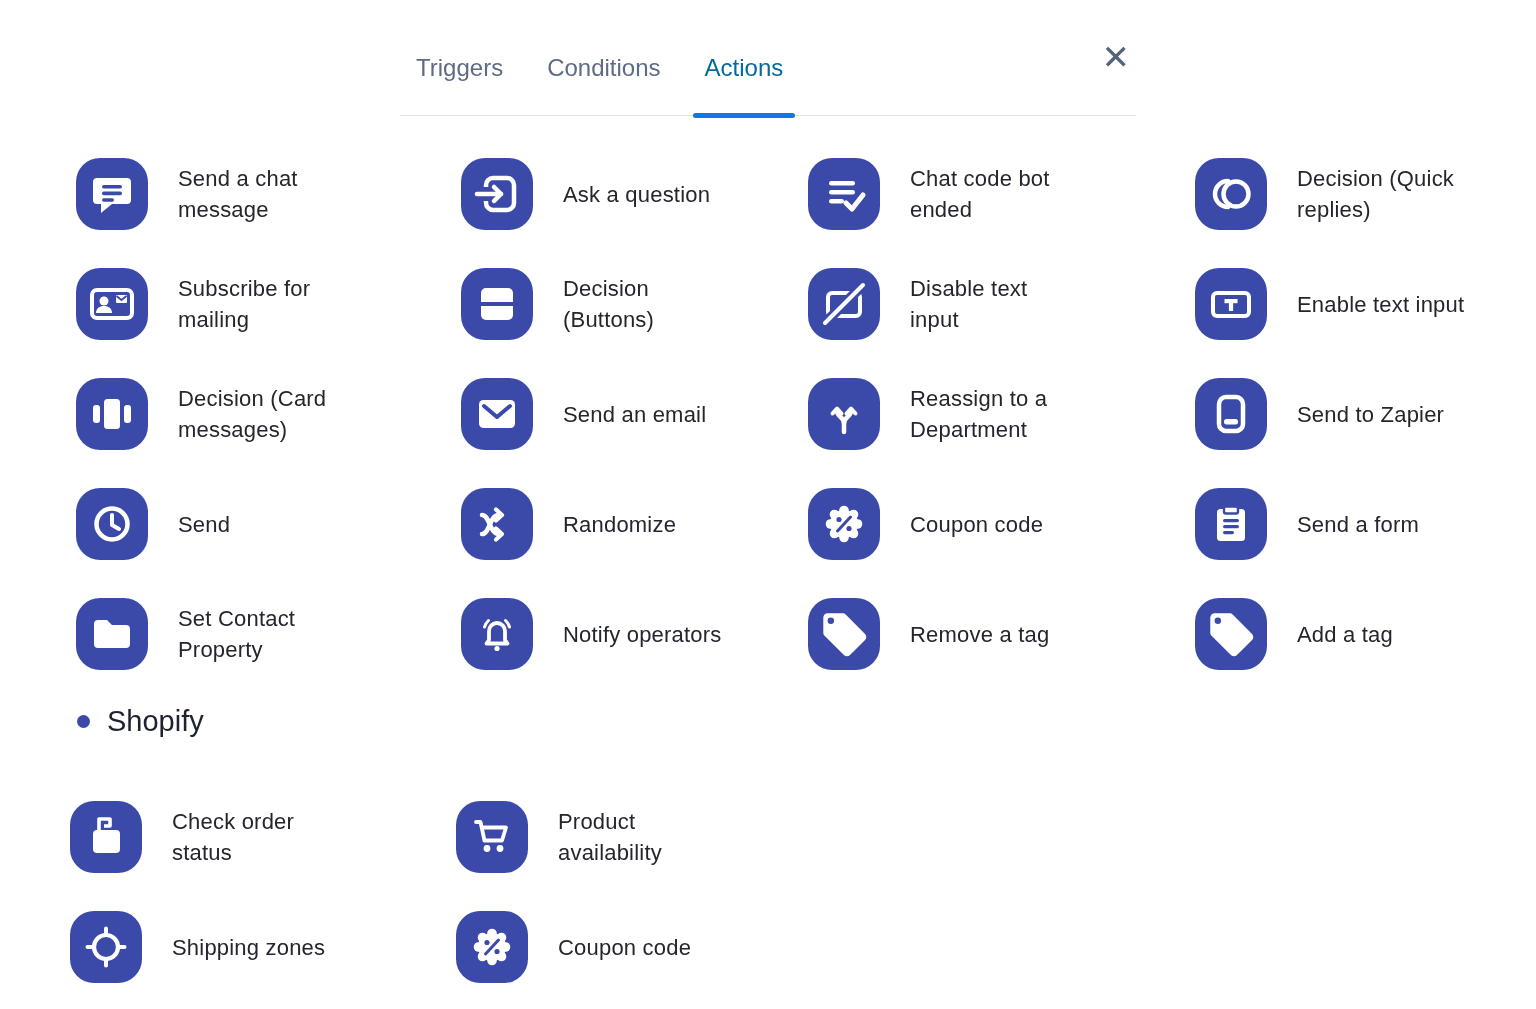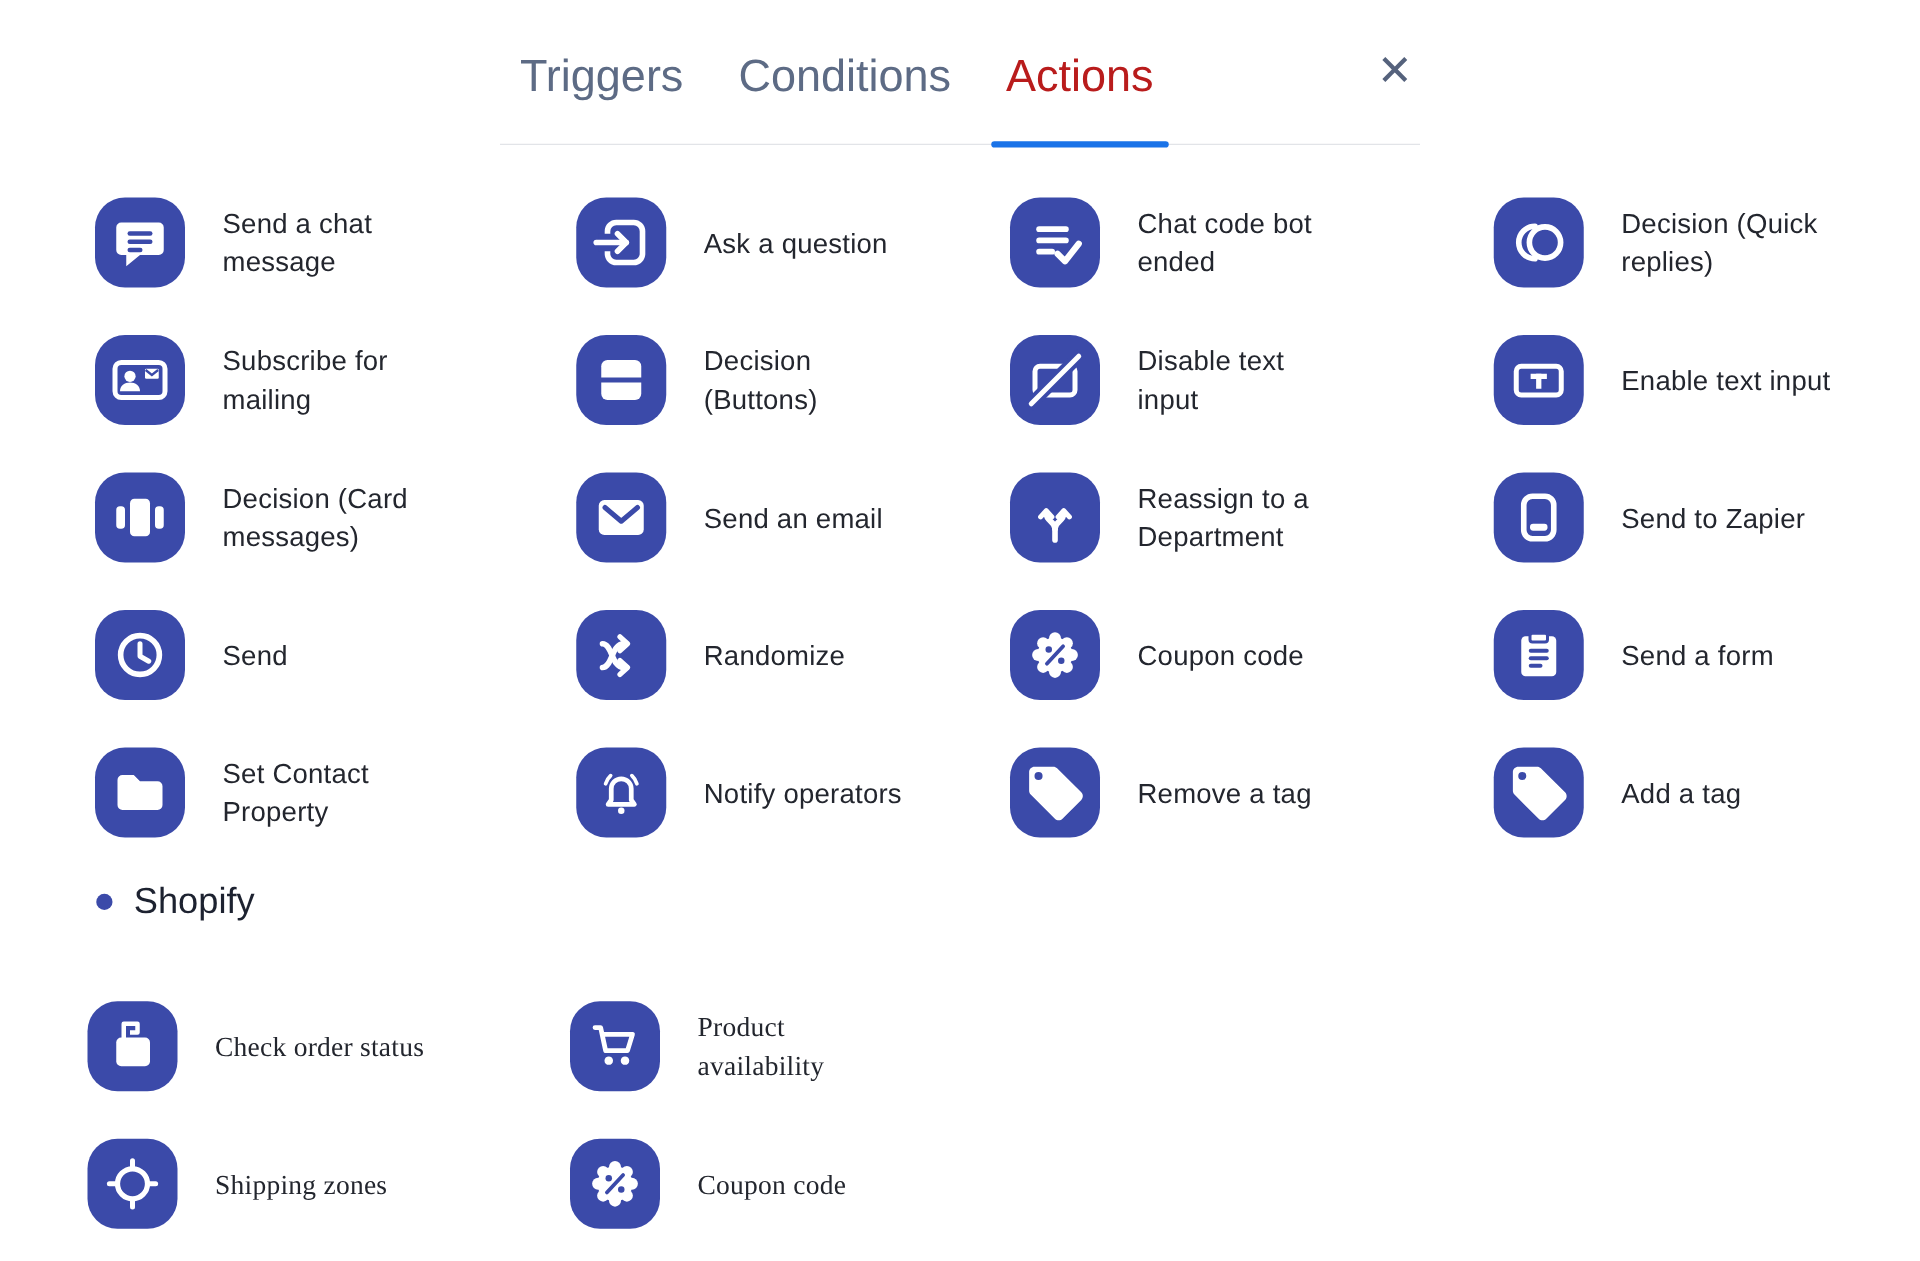--- a/index.html
+++ b/index.html
@@ -4,33 +4,33 @@
 <style>
   * { margin:0; padding:0; box-sizing:border-box; }
   html,body { width:1536px; height:1009px; background:#ffffff; overflow:hidden;
               font-family:"Liberation Sans", sans-serif; }
   .stage { position:relative; width:1536px; height:1009px; }
 
   
   .tabs-wrap { position:absolute; left:400px; top:0; width:736px; height:116px;
                border-bottom:1px solid #e2e4e8; }
   .tabs { position:absolute; left:4px; bottom:0; display:flex; gap:20px; }
-  .tab { position:relative; font-size:36px; color:#5d6b85; padding:0 12px 33px;
+  .tab { position:relative; font-size:24px; color:#5d6b85; padding:0 12px 33px;
          cursor:pointer; white-space:nowrap; }
-  .tab.active { color:#b91c1c; }
+  .tab.active { color:#0369a1; }
   .tab.active::after { content:""; position:absolute; left:0; right:0; bottom:-3px;
                        height:5px; border-radius:3px; background:#1a73e8; }
   .x-btn { position:absolute; right:6px; top:40px; font-size:34px; line-height:34px;
            color:#55627c; cursor:pointer; background:none; border:none;
            font-family:"Liberation Sans", sans-serif; }
 
   
   .grid { position:absolute; display:grid; grid-auto-rows:110px; }
   .grid.main { left:76px; top:139px; grid-template-columns:385px 347px 387px 330px; }
-  .grid.shopify { left:70px; top:782px; grid-template-columns:386px 340px;font-family:Liberation Serif, serif; }
+  .grid.shopify { left:70px; top:782px; grid-template-columns:386px 340px; }
   .item { display:flex; align-items:center; gap:30px; cursor:pointer; }
   .tile { flex:none; width:72px; height:72px; border-radius:24px; background:#3b4aa9;
           display:flex; align-items:center; justify-content:center; }
   .tile svg { width:72px; height:72px; display:block; }
   .lbl { font-size:22px; line-height:31px; color:#23262e; max-width:170px;
          letter-spacing:.2px; }
 
   
   .section-hdr { position:absolute; left:77px; top:702px; display:flex;
                  align-items:center; gap:17px; }

